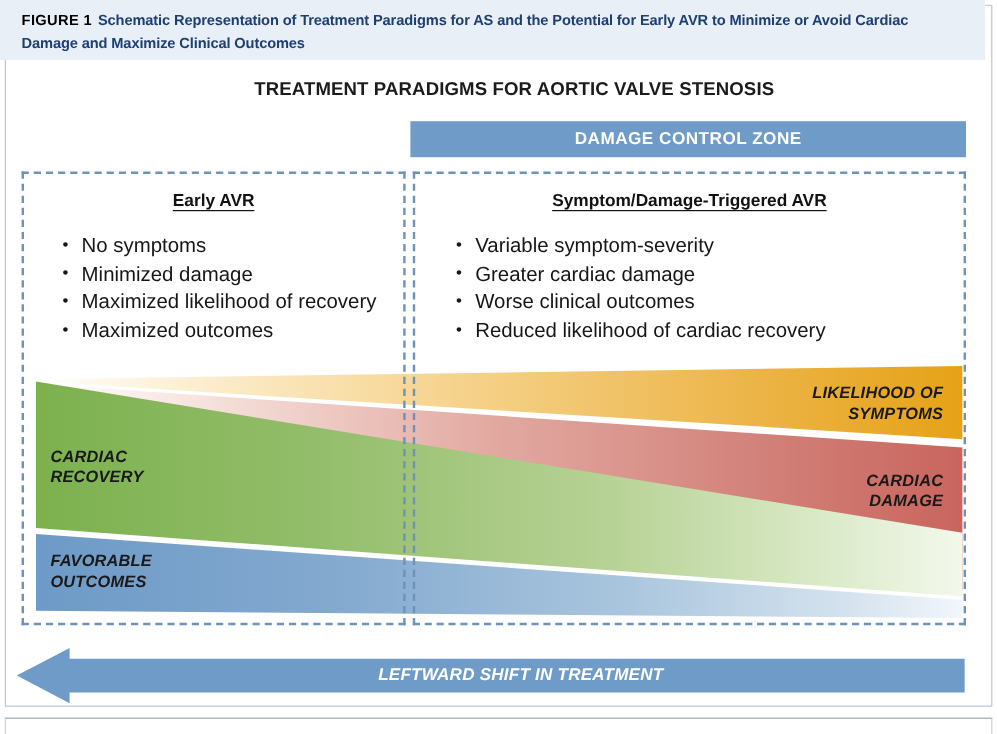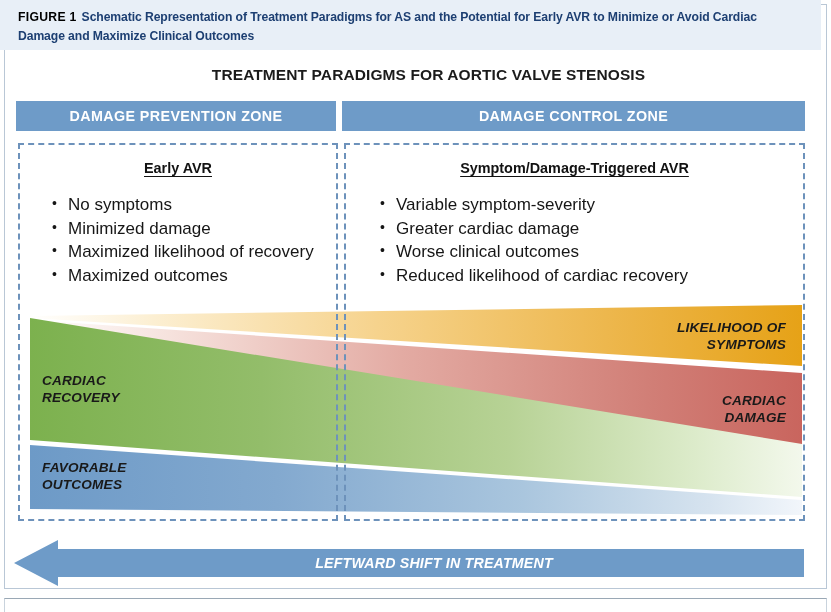--- a/index.html
+++ b/index.html
@@ -210,23 +210,20 @@
   <div class="frame"></div>
 
   <div class="caption-band">
     <div class="caption-text">
       <span class="caption-label">FIGURE 1</span><span>Schematic Representation of Treatment Paradigms for AS and the Potential for Early AVR to Minimize or Avoid Cardiac Damage and Maximize Clinical Outcomes</span>
     </div>
   </div>
 
   <div class="main-title">TREATMENT PARADIGMS FOR AORTIC VALVE STENOSIS</div>
 
-  <div class="zone-bar" id="zone-bar-left">
-    <span>DAMAGE PREVENTION ZONE</span>
-  </div>
   <div class="zone-bar" id="zone-bar-right">
     <span>DAMAGE CONTROL ZONE</span>
   </div>
 
   <div class="wedge-stage">
     <svg width="821" height="585" viewBox="0 0 821 585" xmlns="http://www.w3.org/2000/svg">
       <defs>
         <linearGradient id="grad-orange" x1="0" y1="0" x2="1" y2="0">
           <stop offset="0" stop-color="#ffffff"></stop>
           <stop offset="0.16" stop-color="#fcefd2"></stop>

